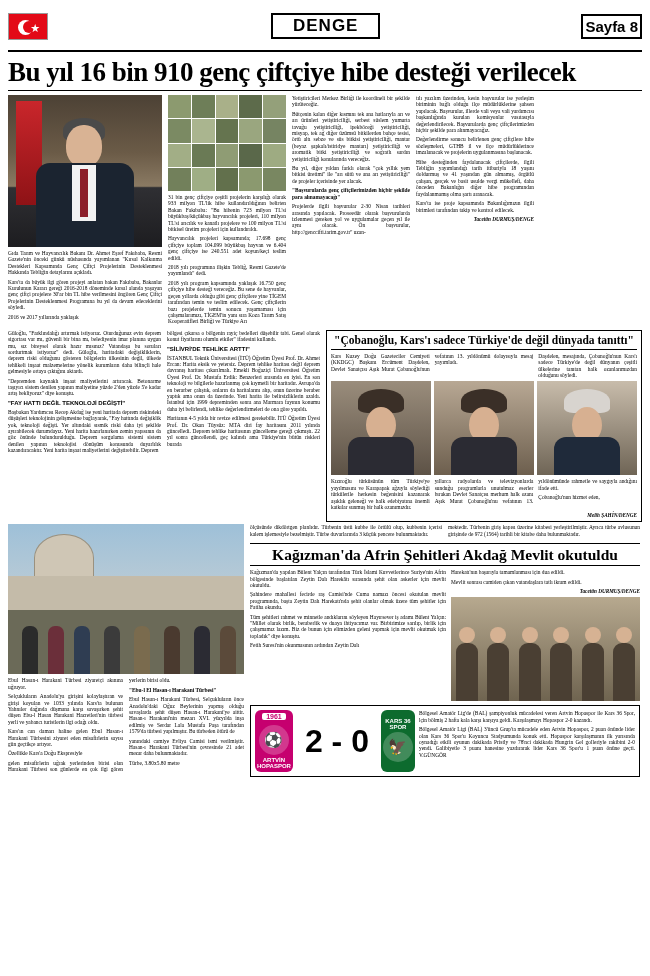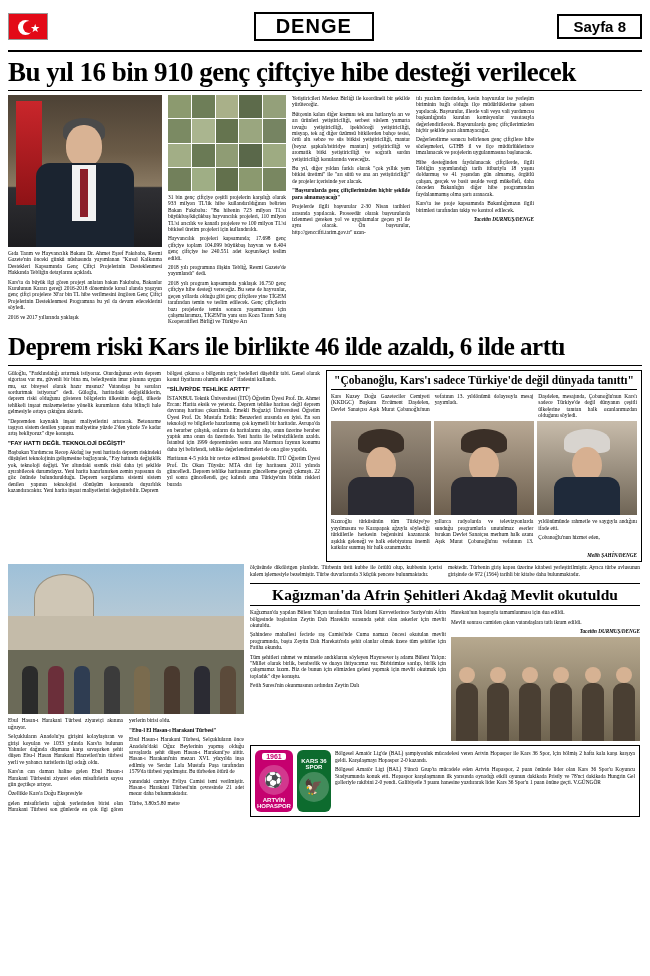--- a/index.html
+++ b/index.html
@@ -56,21 +56,21 @@
     right: 7px; top: 9px;
     color: #fff;
     font-size: 11px;
     line-height: 11px;
   }
   .denge-box {
     border: 2px solid #000;
     padding: 1px 20px;
     font-family: "Liberation Sans", sans-serif;
     font-weight: bold;
-    font-size: 20px;
+    font-size: 17px;
     letter-spacing: 1px;
     margin-left: 22px;
   }
   .logo-block {
     flex: 1 1 auto;
     display: flex;
     flex-direction: column;
     align-items: center;
     justify-content: center;
     position: relative;
@@ -89,21 +89,21 @@
     font-size: 26px;
     letter-spacing: -1px;
     line-height: 22px;
     color: #111;
     transform: scaleY(1.25);
     filter: blur(0.4px);
     opacity: .85;
   }
   .sayfa-box {
     border: 2px solid #000;
-    padding: 2px 14px;
+    padding: 2px 2px;
     font-family: "Liberation Sans", sans-serif;
     font-weight: bold;
     font-size: 15px;
     flex: 0 0 auto;
   }
 
   
   .headline {
     font-family: "Liberation Serif", serif;
     font-weight: bold;
@@ -410,21 +410,20 @@
 
     <div class="s1-col col">
       <p>tılı yazılım üzerinden, kesin başvurular ise yerleşim biriminin bağlı olduğu ilçe müdürlüklerine şahsen yapılacak. Başvurular, illerde vali veya vali yardımcısı başkanlığında kurulan komisyonlar vasıtasıyla değerlendirilecek. Başvurularda genç çiftçilerimizden hiçbir şekilde para alınmayacağız.</p>
       <p>Değerlendirme sonucu belirlenen genç çiftçilere hibe sözleşmeleri, GTHB il ve ilçe müdürlüklerince imzalanacak ve projelerin uygulanmasına başlanacak.</p>
       <p>Hibe desteğinden faydalanacak çiftçilerde, ilgili Tebliğin yayımlandığı tarih itibariyla 18 yaşını doldurmuş ve 41 yaşından gün almamış, örgütlü çalışan, gerçek ve basit usulde vergi mükellefi, daha önceden Bakanlığın diğer hibe programından faydalanmamış olma şartı aranacak.</p>
       <p>Kars'ta ise proje kapsamında Bakanlığımızın ilgili birimleri tarafından takip ve kontrol edilecek.</p>
       <div class="byline">Tacettin DURMUŞ/DENGE</div>
     </div>
   </div>
 
-  <div class="headline h2">Deprem riski Kars ile birlikte 46 ilde azaldı, 6 ilde arttı</div>
 
   <div class="story2">
     <div class="s2c col">
       <p>Güloğlu, "Farklındalığı artırmak istiyoruz. Oturduğunuz evin deprem sigortası var mı, güvenli bir bina mı, belediyenin imar planına uygun mu, sız bireysel olarak hazır mısınız? Vatandaşa bu soruları sordurtmak istiyoruz" dedi. Güloğlu, haritadaki değişikliklerin, deprem riski olduğunu gösteren bölgelerin ülkesinin değil, ülkede tehlikeli inşaat malzemelerine yönelik kurumların daha bilinçli hale gelmesiyle ortaya çıktığını aktardı.</p>
       <p>"Depremden kaynaklı inşaat maliyetlerini artıracak. Betonarme taşıyıcı sistem denilen yapının maliyetine yüzde 2'den yüzde 5'e kadar artış bekliyoruz" diye konuştu.</p>
       <div class="subhead">"FAY HATTI DEĞİL TEKNOLOJİ DEĞİŞTİ"</div>
       <p>Başbakan Yardımcısı Recep Akdağ ise yeni haritada deprem riskindeki düşüşleri teknolojinin gelişmesine bağlayarak, "Fay hattında değişiklik yok, teknoloji değişti. Yer altındaki sısmik riski daha iyi şekilde ayırabilecek durumdayız. Yeni harita hazırlanırken zemin yapısının da göz önünde bulundurulduğu. Deprem sorgulama sistemi sistem denilen yapının teknolojisi dönüşüm konusunda duyarlılık kazandıracaktır. Yeni harita inşaat maliyetlerini değiştirebilir. Deprem</p>
     </div>
 
     <div class="s2c col">
@@ -530,20 +529,21 @@
           </div>
         </div>
       </div>
 
       <div class="sports">
         <div class="crest left">
           <div class="year">1961</div>
           <div class="emblem">⚽</div>
           <div>ARTVİN HOPASPOR</div>
         </div>
+        <div class="score">2 - 0</div>
         <div class="crest right">
           <div>KARS 36 SPOR</div>
           <div class="emblem">🦅</div>
         </div>
         <div class="sports-text">
           <p>Bölgesel Amatör Lig'de (BAL) şampiyonluk mücadelesi veren Artvin Hopaspor ile Kars 36 Spor, lçin bölmiş 2 hafta kala karşı karşıya geldi. Karşılaşmayı Hopaspor 2-0 kazandı.</p>
           <p>Bölgesel Amatör Ligi (BAL) 3'üncü Grup'ta mücadele eden Artvin Hopaspor, 2 puan önünde lider olan Kars 36 Spor'u Koyuncu Stadyumunda konuk etti. Hopaspor karşılaşmanın ilk yarısında oynadığı etkili oyunun dakikada Pristly ve 78'nci dakikada Hungrin Gel golleriyle rakibini 2-0 yendi. Galibiyetle 3 puanı hanesine yazdırarak lider Kars 36 Spor'u 1 puan önüne geçti. V.GÜNGÖR</p>
           <p></p>
         </div>
       </div>

